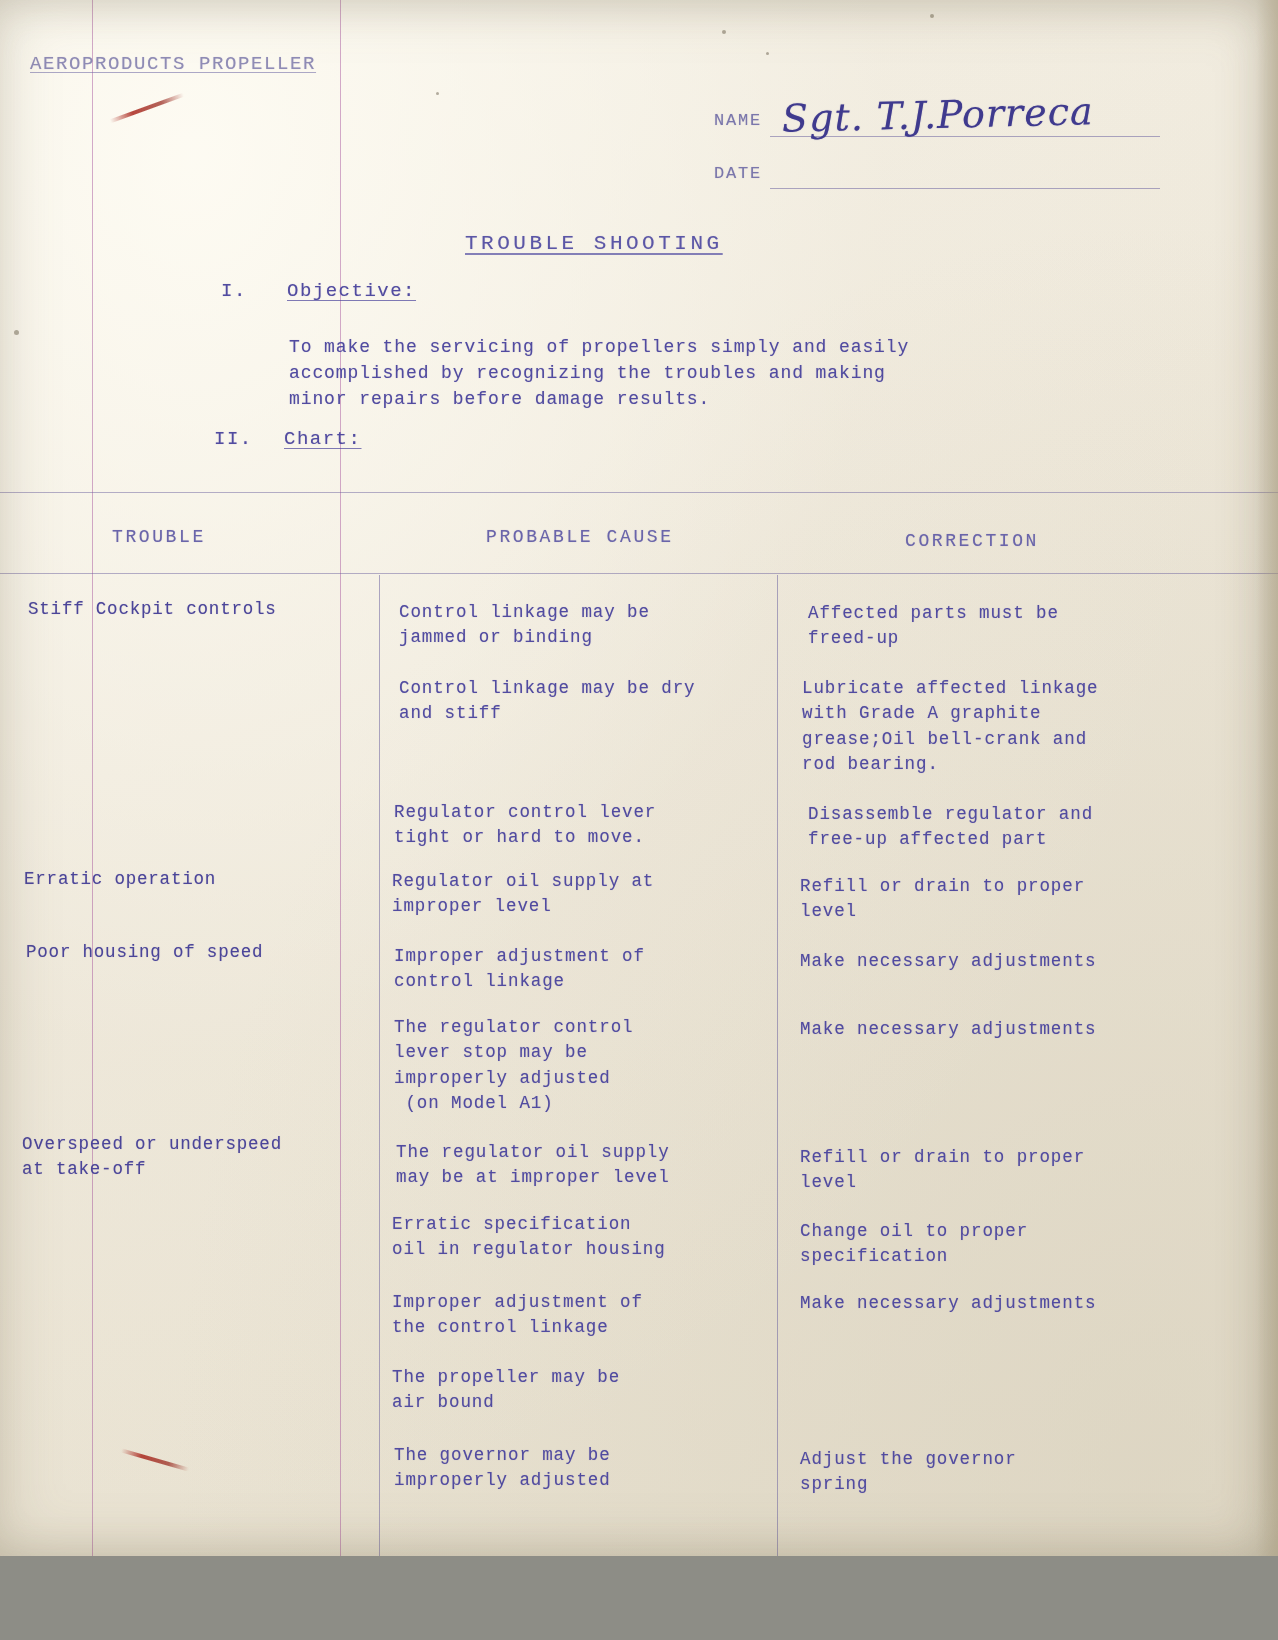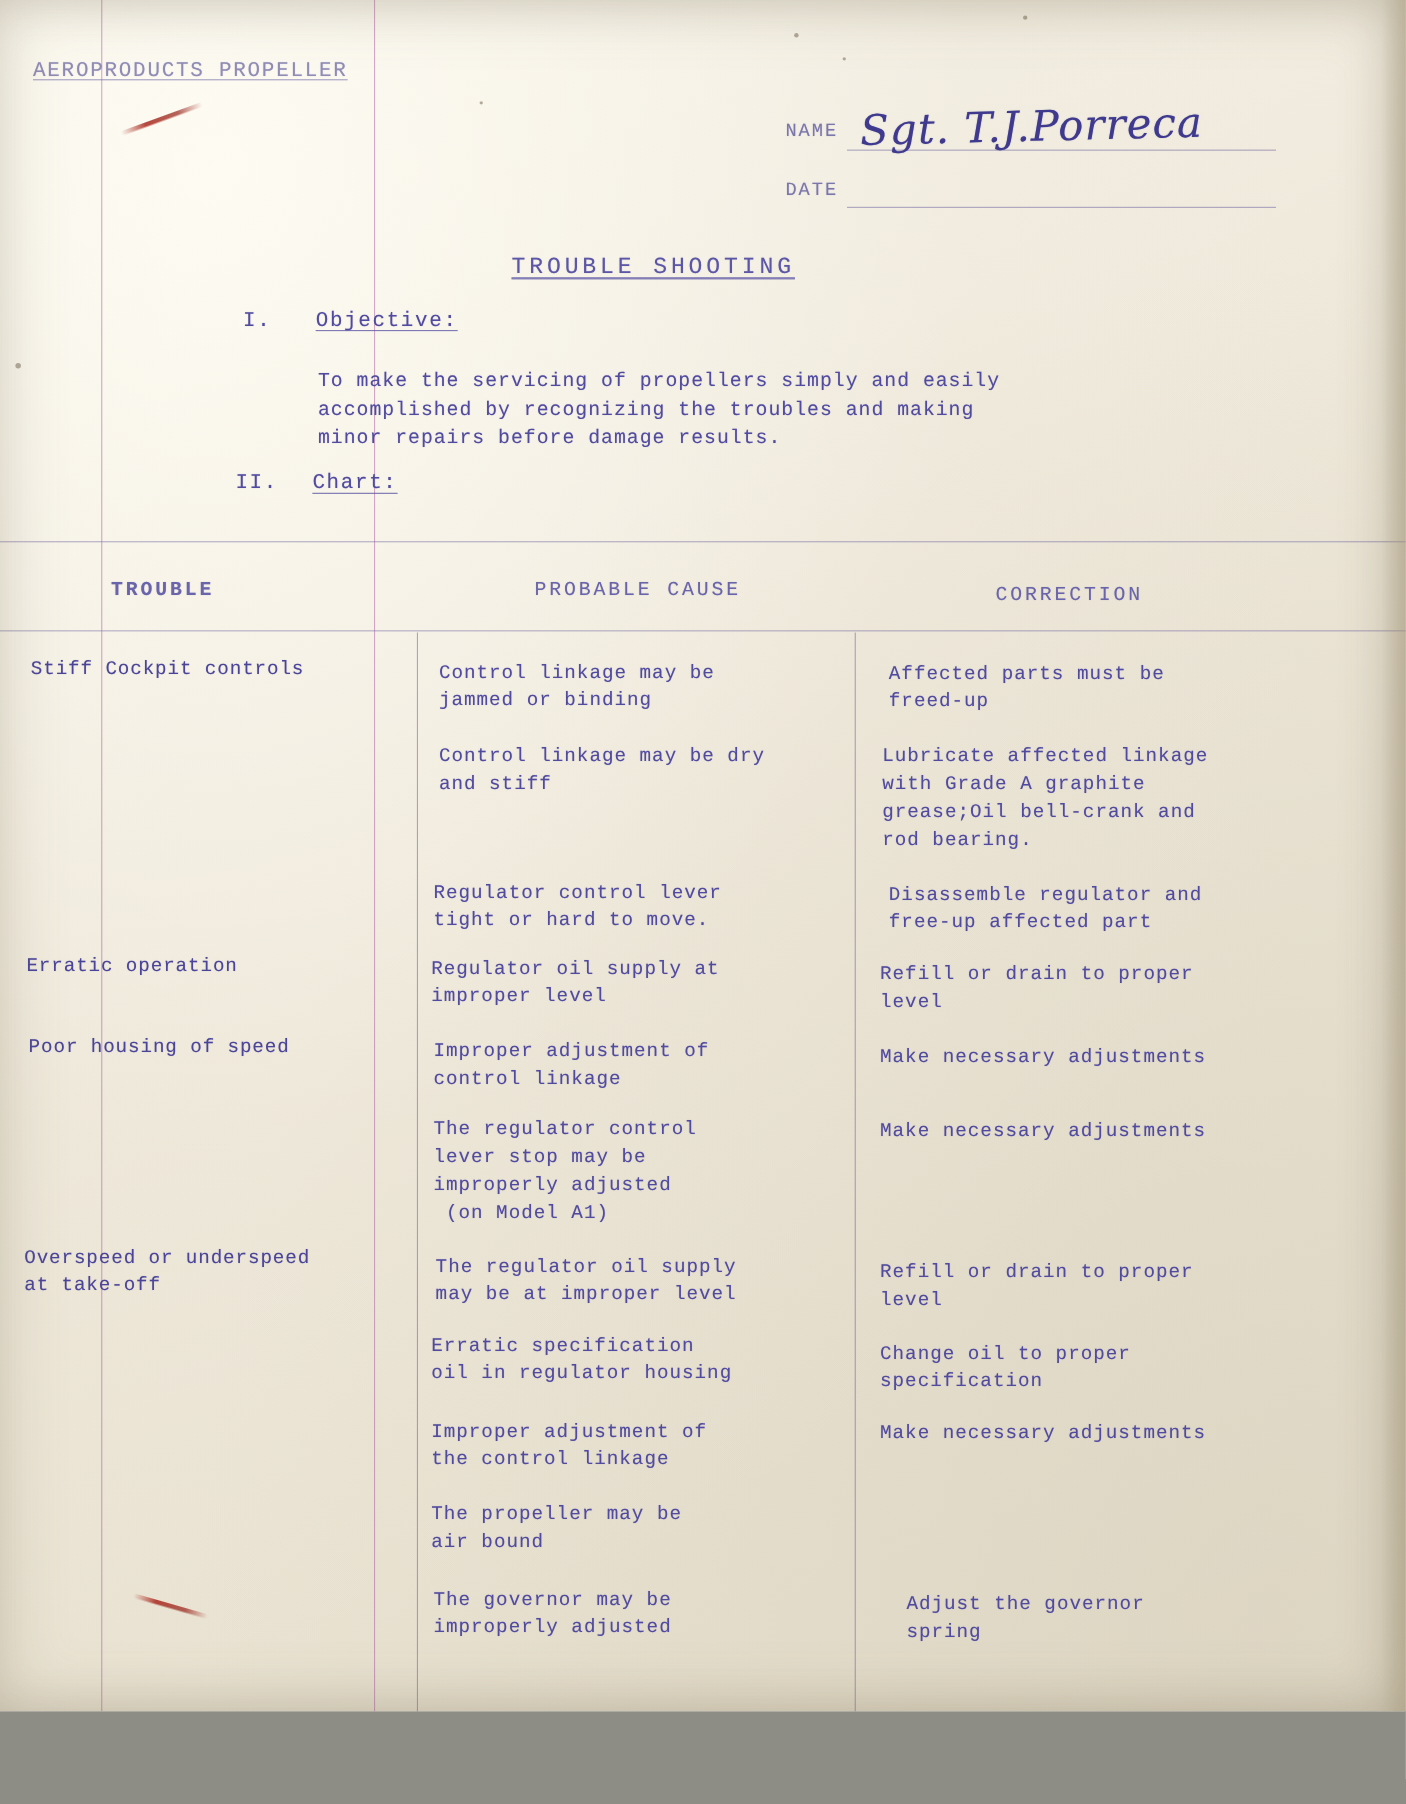--- a/index.html
+++ b/index.html
@@ -176,21 +176,21 @@
 
   <div class="txt sec-num" style="left:221px; top:279px;">I.</div>
   <div class="txt sec-title" style="left:287px; top:279px;">Objective:</div>
   <div class="txt body-text" style="left:289px; top:334px;">To make the servicing of propellers simply and easily
 accomplished by recognizing the troubles and making
 minor repairs before damage results.</div>
 
   <div class="txt sec-num" style="left:214px; top:427px;">II.</div>
   <div class="txt sec-title" style="left:284px; top:427px;">Chart:</div>
 
-  <div class="txt col-head" style="left:101px; top:525px;font-weight:bold;">TROUBLE</div>
+  <div class="txt col-head" style="left:112px; top:525px;">TROUBLE</div>
   <div class="txt col-head" style="left:486px; top:525px;">PROBABLE CAUSE</div>
   <div class="txt col-head" style="left:905px; top:529px;">CORRECTION</div>
 
   <div class="txt trouble-cell" style="left:28px; top:597px;">Stiff Cockpit controls</div>
   <div class="txt cell" style="left:399px; top:600px;">Control linkage may be
 jammed or binding</div>
   <div class="txt cell" style="left:808px; top:601px;">Affected parts must be
 freed-up</div>
 
   <div class="txt cell" style="left:399px; top:676px;">Control linkage may be dry
@@ -236,21 +236,21 @@
 
   <div class="txt cell" style="left:392px; top:1290px;">Improper adjustment of
 the control linkage</div>
   <div class="txt cell" style="left:800px; top:1291px;">Make necessary adjustments</div>
 
   <div class="txt cell" style="left:392px; top:1365px;">The propeller may be
 air bound</div>
 
   <div class="txt cell" style="left:394px; top:1443px;">The governor may be
 improperly adjusted</div>
-  <div class="txt cell" style="left:800px; top:1447px;margin-left:24px;">Adjust the governor
+  <div class="txt cell" style="left:800px; top:1447px;">Adjust the governor
 spring</div>
 
   <div class="crayon m1"></div>
   <div class="crayon m2"></div>
 
   <div class="speck" style="left:722px; top:30px; width:4px; height:4px;"></div>
   <div class="speck" style="left:766px; top:52px; width:3px; height:3px;"></div>
   <div class="speck" style="left:930px; top:14px; width:4px; height:4px;"></div>
   <div class="speck" style="left:14px; top:330px; width:5px; height:5px;"></div>
   <div class="speck" style="left:436px; top:92px; width:3px; height:3px;"></div>

